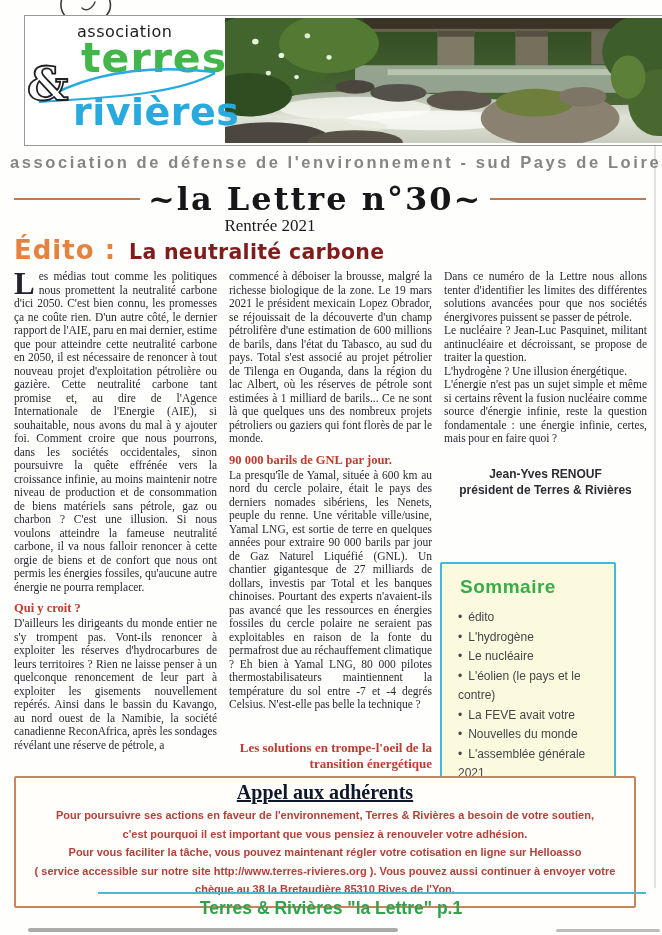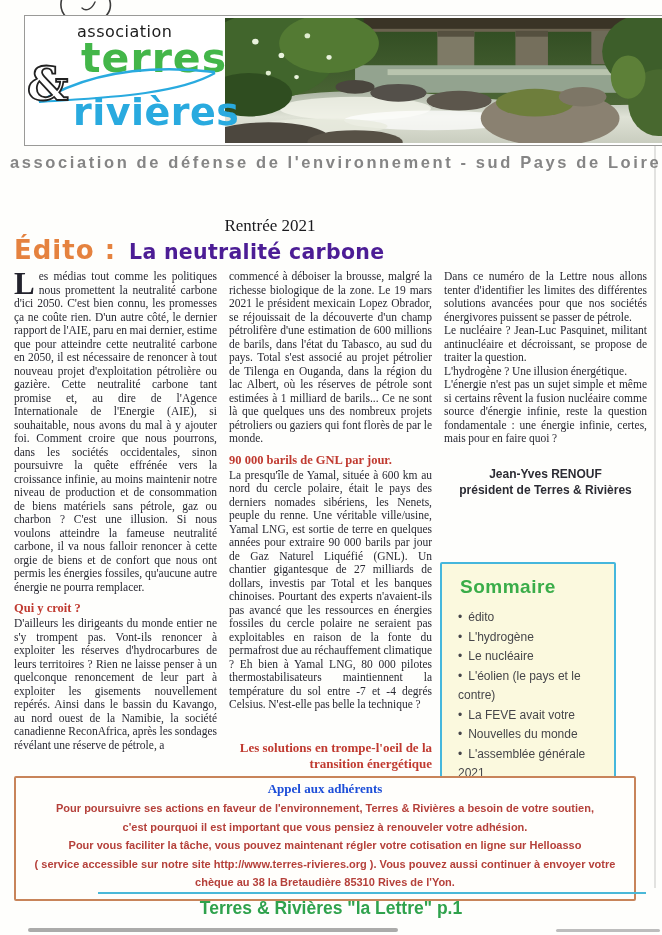--- a/index.html
+++ b/index.html
@@ -36,21 +36,21 @@
   .rule-left{width:126px;flex:none;}
   .rule-right{flex:1;}
   .mast-title{
     margin:0 8px;font-family:"DejaVu Serif",serif;font-weight:bold;font-size:32px;
     color:#17171a;letter-spacing:2px;white-space:nowrap;
   }
   .season{position:absolute;top:216px;left:0;width:540px;text-align:center;font-size:17px;color:#1a1a1e;}
   
   .edito-head{position:absolute;top:235px;left:14px;display:flex;align-items:baseline;font-family:"DejaVu Sans",sans-serif;font-weight:bold;}
   .edito-label{font-size:26px;color:#e5823f;letter-spacing:1px;margin-right:13px;}
-  .edito-title{font-size:20.5px;color:#4c1d95;letter-spacing:.3px;}
+  .edito-title{font-size:20.5px;color:#7f1d1d;letter-spacing:.3px;}
   
   .columns{position:absolute;top:270px;left:14px;width:634px;height:506px;display:flex;gap:12px;overflow:hidden;}
   .col{width:203px;flex:none;position:relative;}
   .col p{margin:0;font-size:11.5px;line-height:13.5px;text-align:justify;word-spacing:-.3px;}
   .dropcap{float:left;font-size:31px;line-height:25px;font-weight:bold;margin:1px 4px 0 0;color:#23232d;}
   .red-head{margin:7px 0 1px 0;font-size:12.5px;line-height:15px;font-weight:bold;color:#c03a30;}
   .red-head.tail{margin-top:28px;font-size:13px;line-height:16.5px;text-align:right;}
   .signature{margin-top:20px;text-align:center;font-family:"Liberation Sans",sans-serif;font-weight:bold;font-size:12px;line-height:16px;color:#2c2c34;}
   
   .sommaire{
@@ -61,21 +61,21 @@
   .sommaire h2{margin:0 0 10px 2px;font-size:19px;color:#3aad49;letter-spacing:.5px;}
   .sommaire ul{list-style:none;margin:0;padding:0;}
   .sommaire li{font-size:12px;line-height:19.5px;color:#46464a;}
   .sommaire li .bullet{margin-right:6px;color:#46464a;}
   
   .appel{
     position:absolute;left:14px;top:776px;width:622px;box-sizing:border-box;
     border:2px solid #c8845a;border-radius:2px;background:#fffefb;
     padding:3px 8px 7px;text-align:center;
   }
-  .appel-title{margin:0 0 2px 0;font-family:"Liberation Serif",serif;font-size:13px;font-weight:bold;color:#1d4ed8;}
+  .appel-title{margin:0 0 2px 0;font-family:"Liberation Serif",serif;font-size:20px;font-weight:bold;color:#0f172a;text-decoration:underline;}
   .appel-line{font-family:"Liberation Sans",sans-serif;font-weight:bold;font-size:11px;line-height:18.6px;color:#b5403a;}
   
   .footer-rule{position:absolute;left:98px;top:892px;width:548px;height:2px;background:#4ab8d8;}
   .footer{
     position:absolute;top:898px;left:0;width:662px;text-align:center;
     font-family:"Liberation Sans",sans-serif;font-weight:bold;font-size:17.5px;color:#2fa24d;
   }
 </style>
 </head>
 <body>
@@ -155,20 +155,25 @@
         <ellipse cx="330" cy="80" rx="22" ry="10" fill="#7d7666"></ellipse>
 
         <ellipse cx="40" cy="122" rx="56" ry="16" fill="#4c473e"></ellipse>
         <ellipse cx="120" cy="126" rx="44" ry="12" fill="#575146"></ellipse>
       </svg>
     </div>
   </div>
 
   <div class="tagline">association de défense de l'environnement - sud Pays de Loire</div>
 
+  <div class="masthead">
+    <span class="rule rule-left"></span>
+    <h1 class="mast-title">~la Lettre n°30~</h1>
+    <span class="rule rule-right"></span>
+  </div>
   <div class="season">Rentrée 2021</div>
 
   <div class="edito-head">
     <span class="edito-label">Édito :</span>
     <span class="edito-title">La neutralité carbone</span>
   </div>
 
   <div class="columns">
     <div class="col">
       <p><span class="dropcap">L</span><span>es médias tout comme les politiques nous promettent la neutralité carbone d'ici 2050. C'est bien connu, les promesses ça ne coûte rien. D'un autre côté, le dernier rapport de l'AIE, paru en mai dernier, estime que pour atteindre cette neutralité carbone en 2050, il est nécessaire de renoncer à tout nouveau projet d'exploitation pétrolière ou gazière. Cette neutralité carbone tant promise et, au dire de l'Agence Internationale de l'Energie (AIE), si souhaitable, nous avons du mal à y ajouter foi. Comment croire que nous pourrons, dans les sociétés occidentales, sinon poursuivre la quête effrénée vers la croissance infinie, au moins maintenir notre niveau de production et de consommation de biens matériels sans pétrole, gaz ou charbon ? C'est une illusion. Si nous voulons atteindre la fameuse neutralité carbone, il va nous falloir renoncer à cette orgie de biens et de confort que nous ont permis les énergies fossiles, qu'aucune autre énergie ne pourra remplacer.</span></p>

